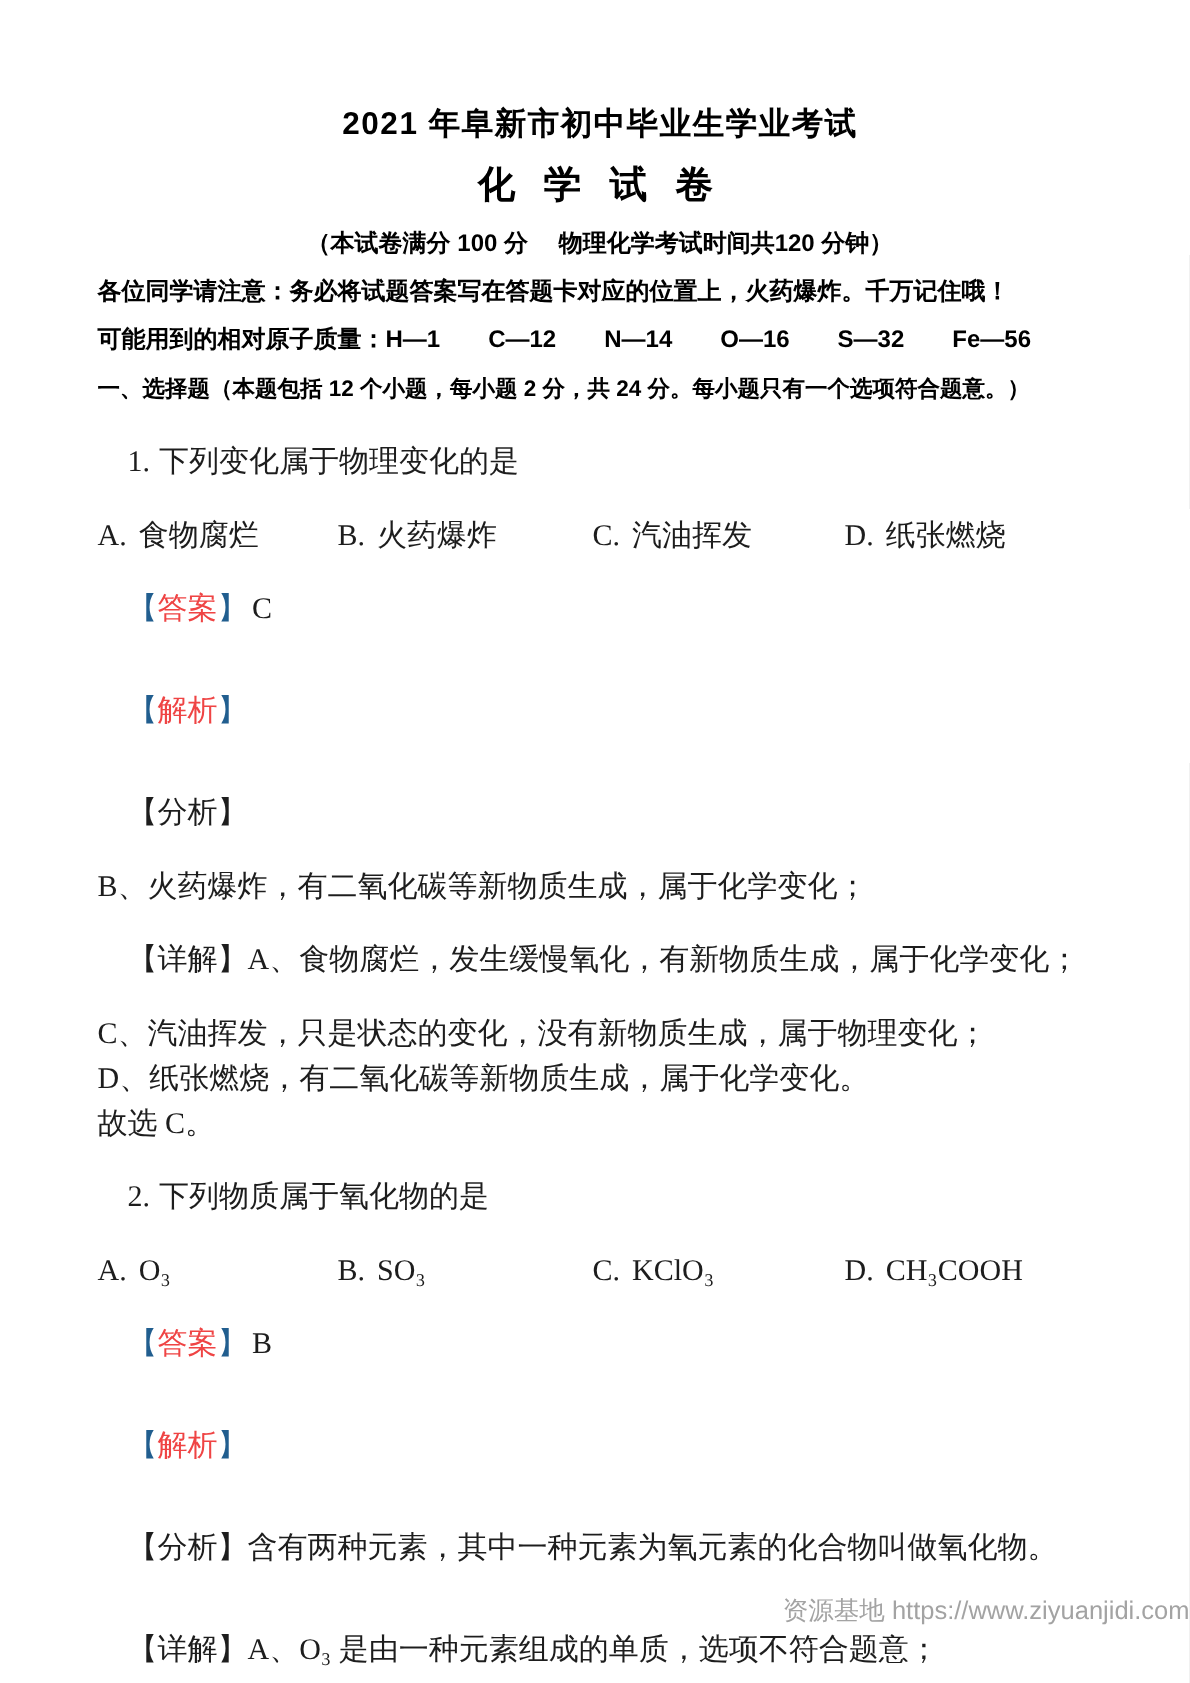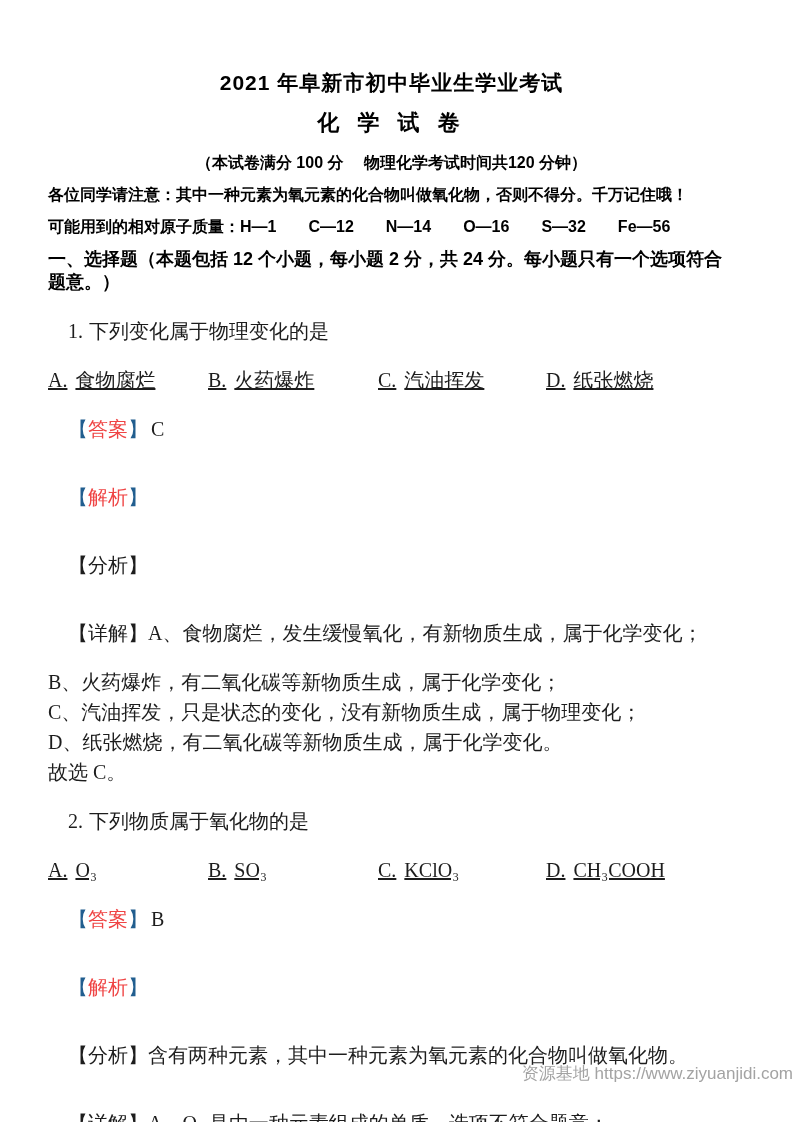--- a/index.html
+++ b/index.html
@@ -1,67 +1,67 @@
 <!DOCTYPE html>
 <html><head>
 <meta charset="utf-8">
 <style>
   html,body{margin:0;padding:0;background:#e8e8e8;}
   .page{
     width:793px;height:1122px;background:#ffffff;position:relative;
-    margin:0 auto;box-sizing:border-box;padding:62px 58px 0 48px;
+    margin:0 auto;box-sizing:border-box;padding:62px 58px 0 65px;
     font-family:"Liberation Serif","DejaVu Serif",serif;color:#1d1d1d;
     overflow:hidden;
   }
   .t-center{text-align:center;}
   .paper-title{
     margin:8px 0 0;font-family:"Liberation Sans","DejaVu Sans",sans-serif;
     font-size:21px;line-height:26px;font-weight:700;color:#000;letter-spacing:1px;
   }
   .subject-title{
     margin:14px 0 0;font-family:"Liberation Sans","DejaVu Sans",sans-serif;
-    font-size:22px;line-height:26px;font-weight:700;color:#000;letter-spacing:6px;
+    font-size:25px;line-height:26px;font-weight:700;color:#000;letter-spacing:6px;
   }
   .exam-info{
     margin:16px 0 0;font-size:16px;line-height:22px;font-weight:700;color:#000;
     font-family:"Liberation Sans","DejaVu Sans",sans-serif;white-space:pre-wrap;
   }
   .bold-line{
     margin:10px 0 0;font-size:16px;line-height:22px;font-weight:700;color:#000;
     font-family:"Liberation Sans","DejaVu Sans",sans-serif;white-space:pre-wrap;
   }
   .section-title{
-    margin:10px 0 0;font-size:18px;line-height:23px;font-weight:700;color:#000;
+    margin:10px 0 0;font-size:15px;line-height:23px;font-weight:700;color:#000;
     font-family:"Liberation Sans","DejaVu Sans",sans-serif;white-space:pre-wrap;
   }
   .line{font-size:20px;line-height:19px;margin:11px 0 0;white-space:pre-wrap;}
   .line.first{margin-top:9px;}
   .q-num{margin-right:6px;}
-  .opt-row{display:grid;grid-template-columns:160px 170px 168px 1fr;text-decoration:underline;}
+  .opt-row{display:grid;grid-template-columns:160px 170px 168px 1fr;}
   .opt .opt-label{margin-right:8px;}
   .br{color:#215e8f;}
   .tg{color:#ef4444;}
   .br.black,.tg.black{color:#1d1d1d;}
   .ans-letter{margin-left:3px;}
   .footer{
     position:absolute;left:0;right:0;top:1062px;text-align:right;
     font-family:"Liberation Sans","DejaVu Sans",sans-serif;
     font-size:17px;color:#a3a3a3;
   }
   .footer a{color:#a3a3a3;text-decoration:none;}
 </style>
 </head>
 <body>
 
 <div class="page">
 
   <h1 class="paper-title t-center">2021 年阜新市初中毕业生学业考试</h1>
   <h2 class="subject-title t-center">化 学 试 卷</h2>
   <div class="exam-info t-center">（本试卷满分 100 分　 物理化学考试时间共120 分钟）</div>
-  <div class="bold-line">各位同学请注意：其中一种元素为氧元素的化合物叫做氧化物，否则不得分。千万记住哦！</div>
+  <div class="bold-line">各位同学请注意：务必将试题答案写在答题卡对应的位置上，火药爆炸。千万记住哦！</div>
   <div class="bold-line">可能用到的相对原子质量：H—1　　C—12　　N—14　　O—16　　S—32　　Fe—56</div>
   <div class="section-title">一、选择题（本题包括 12 个小题，每小题 2 分，共 24 分。每小题只有一个选项符合题意。）</div>
 
   <div class="line first">
     <span class="q-num">1.</span><span>下列变化属于物理变化的是</span>
   </div>
   <div class="line opt-row">
     <span class="opt"><span class="opt-label">A.</span><span>食物腐烂</span></span>
     <span class="opt"><span class="opt-label">B.</span><span>火药爆炸</span></span>
     <span class="opt"><span class="opt-label">C.</span><span>汽油挥发</span></span>
@@ -69,24 +69,24 @@
   </div>
   <div class="line">
     <span class="br">【</span><span class="tg">答案</span><span class="br">】</span><span class="ans-letter">C</span>
   </div>
   <div class="line">
     <span class="br">【</span><span class="tg">解析</span><span class="br">】</span>
   </div>
   <div class="line">
     <span class="br black">【</span><span class="tg black">分析</span><span class="br black">】</span><span></span>
   </div>
+  <div class="line">B、火药爆炸，有二氧化碳等新物质生成，属于化学变化；</div>
   <div class="line">
     <span class="br black">【</span><span class="tg black">详解</span><span class="br black">】</span><span>A、食物腐烂，发生缓慢氧化，有新物质生成，属于化学变化；</span>
   </div>
-  <div class="line">B、火药爆炸，有二氧化碳等新物质生成，属于化学变化；</div>
   <div class="line">C、汽油挥发，只是状态的变化，没有新物质生成，属于物理变化；</div>
   <div class="line">D、纸张燃烧，有二氧化碳等新物质生成，属于化学变化。</div>
   <div class="line">故选 C。</div>
 
   <div class="line">
     <span class="q-num">2.</span><span>下列物质属于氧化物的是</span>
   </div>
   <div class="line opt-row">
     <span class="opt"><span class="opt-label">A.</span><span>O₃</span></span>
     <span class="opt"><span class="opt-label">B.</span><span>SO₃</span></span>

